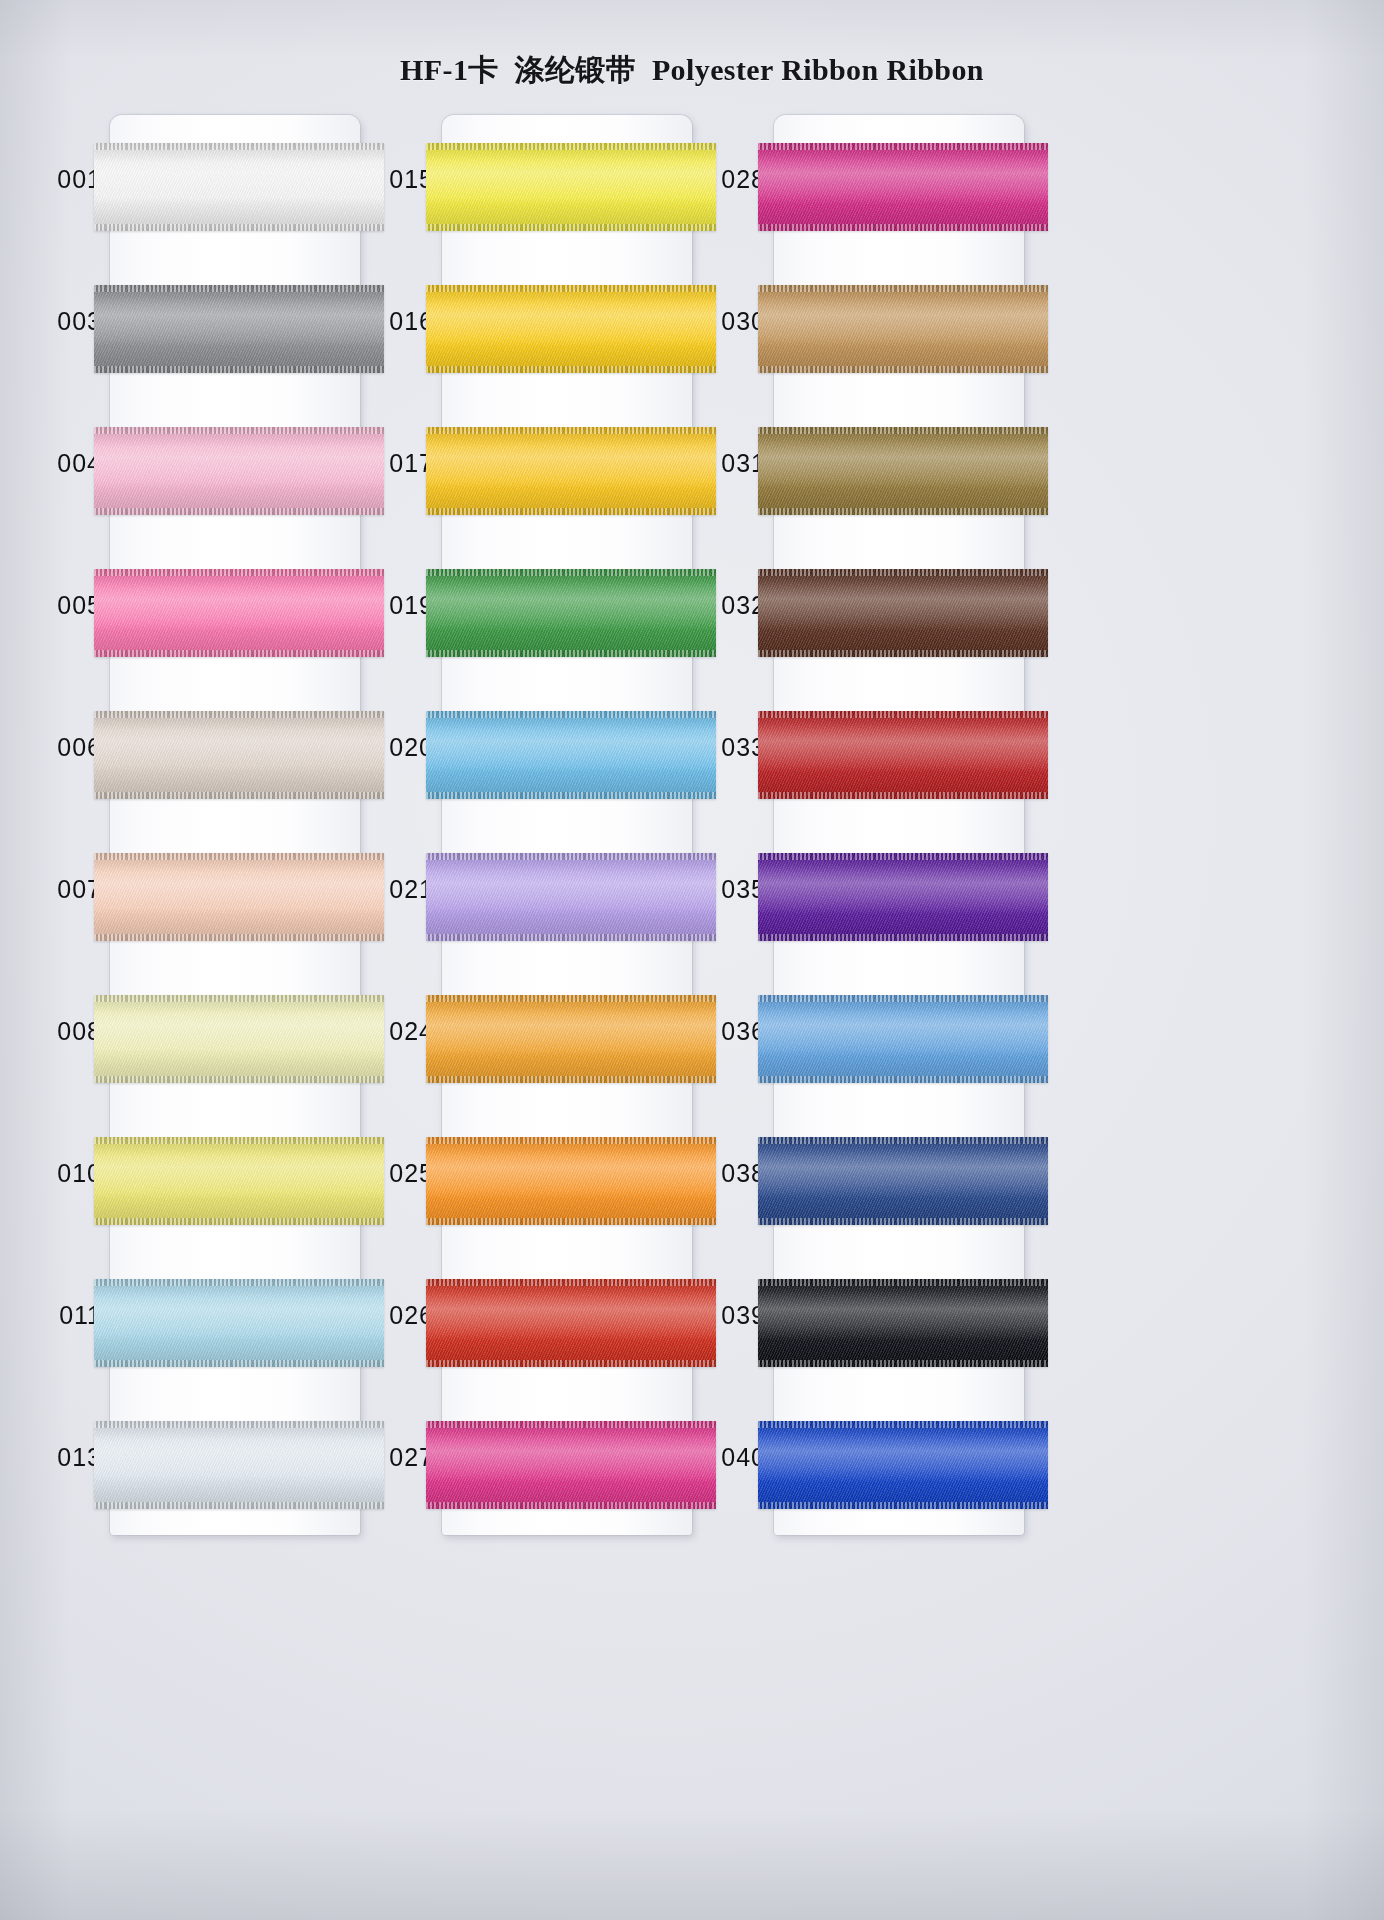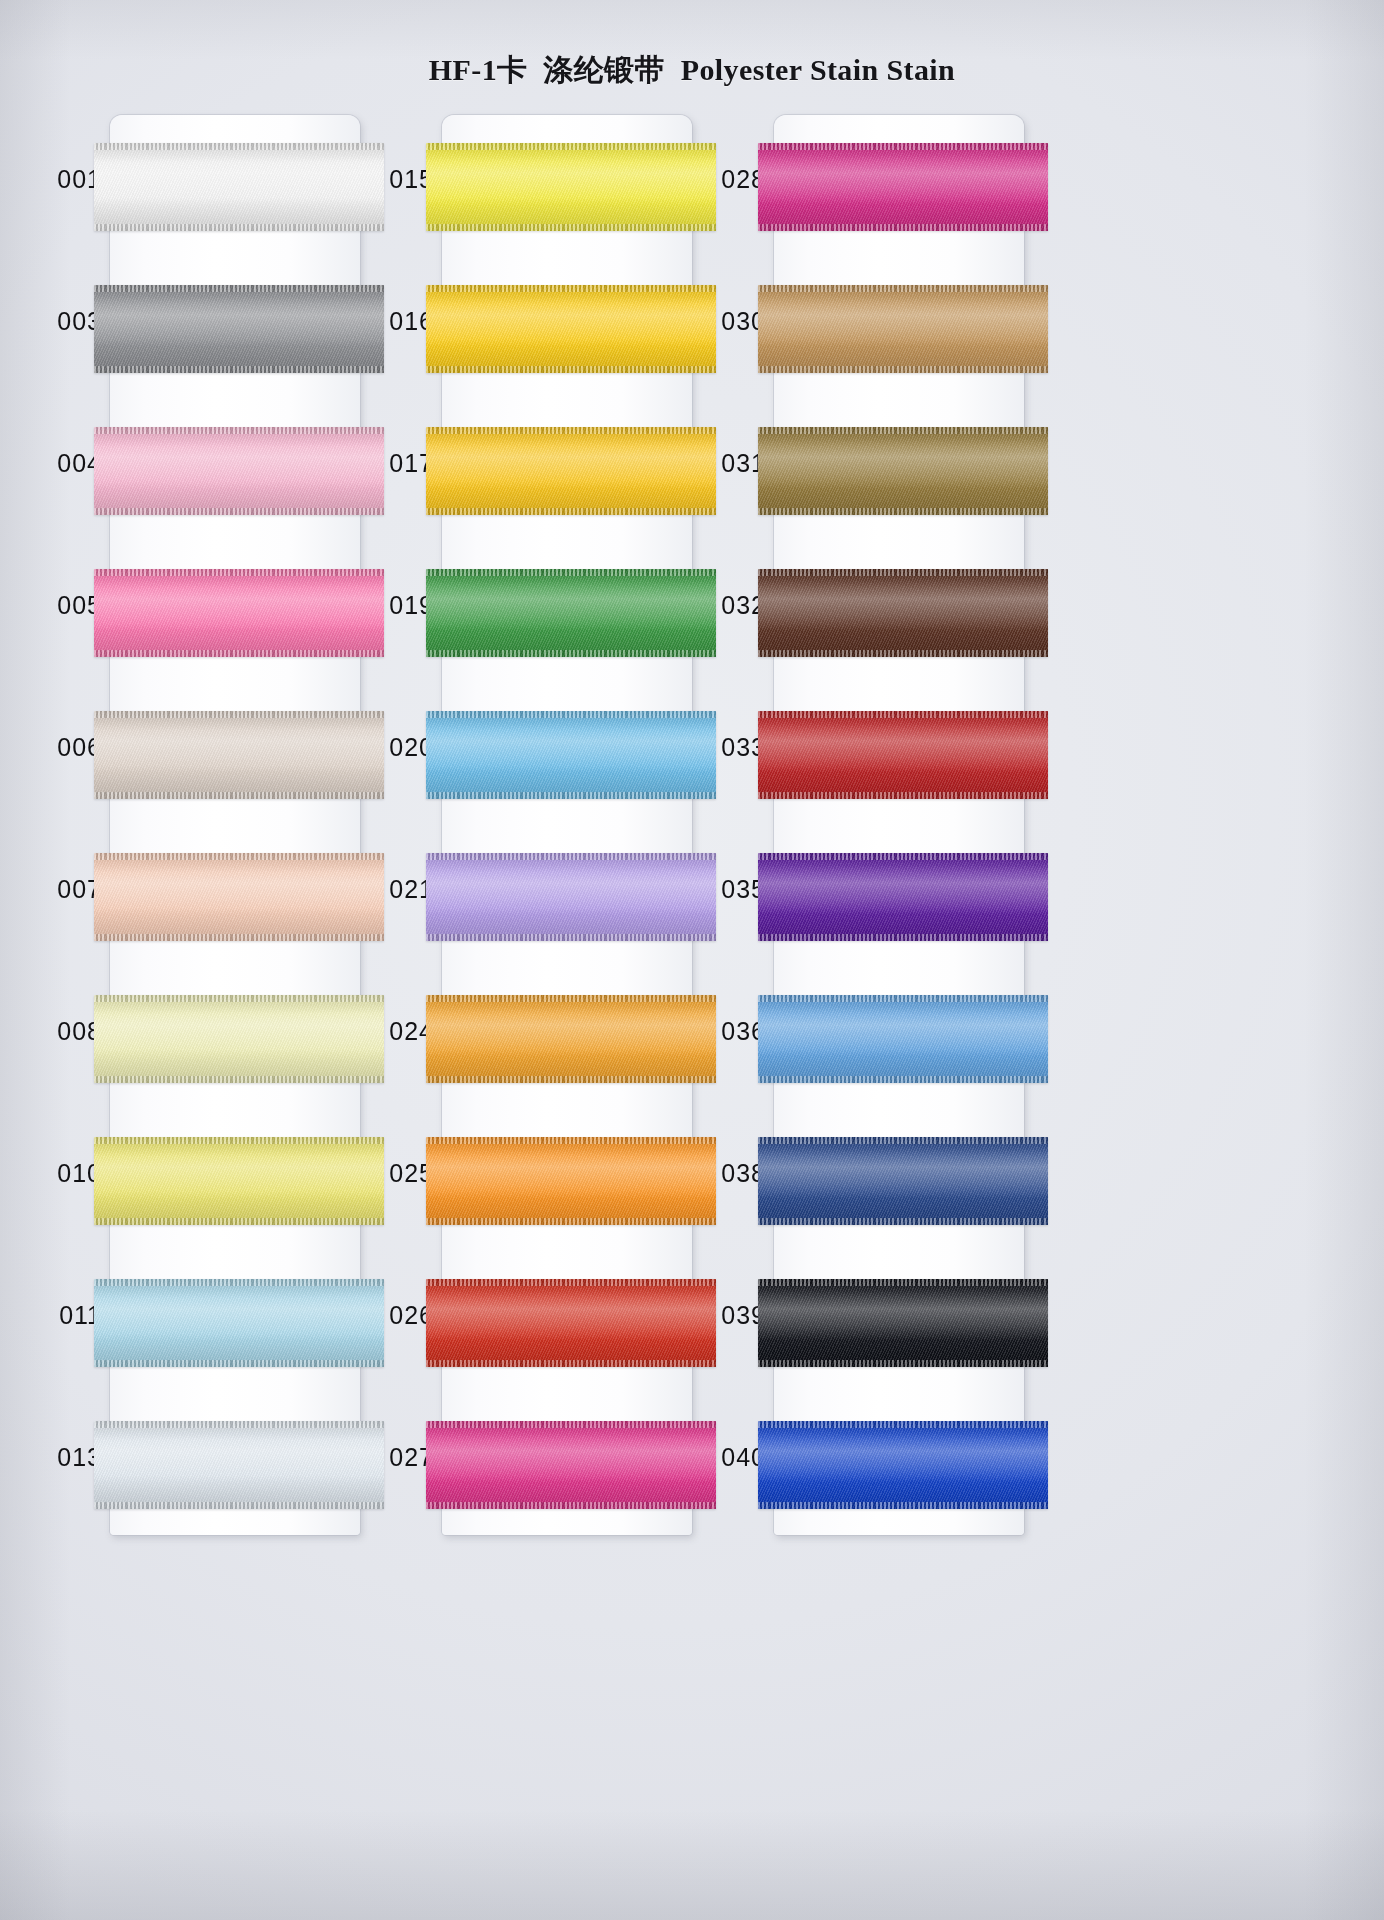--- a/index.html
+++ b/index.html
@@ -177,21 +177,21 @@
   .ribbon-edge.bottom { bottom: 0; }
 </style>
 </head>
 <body>
 
 <div id="card-photo">
 
   <div id="photo-vignette"></div>
 
   <div id="title-block">
-    <span id="card-title">HF-1卡  涤纶锻带  Polyester Stain Stain</span>
+    <span id="card-title">HF-1卡  涤纶锻带  Polyester Ribbon Ribbon</span>
   </div>
 
   <div id="columns">
 
   <div class="swatch-column col-0">
         <div class="mount-strip"></div>
         <div class="rows">
           <div class="swatch-row" style="top: 0px;">
             <div class="row-code">001</div>
             <div class="ribbon">

